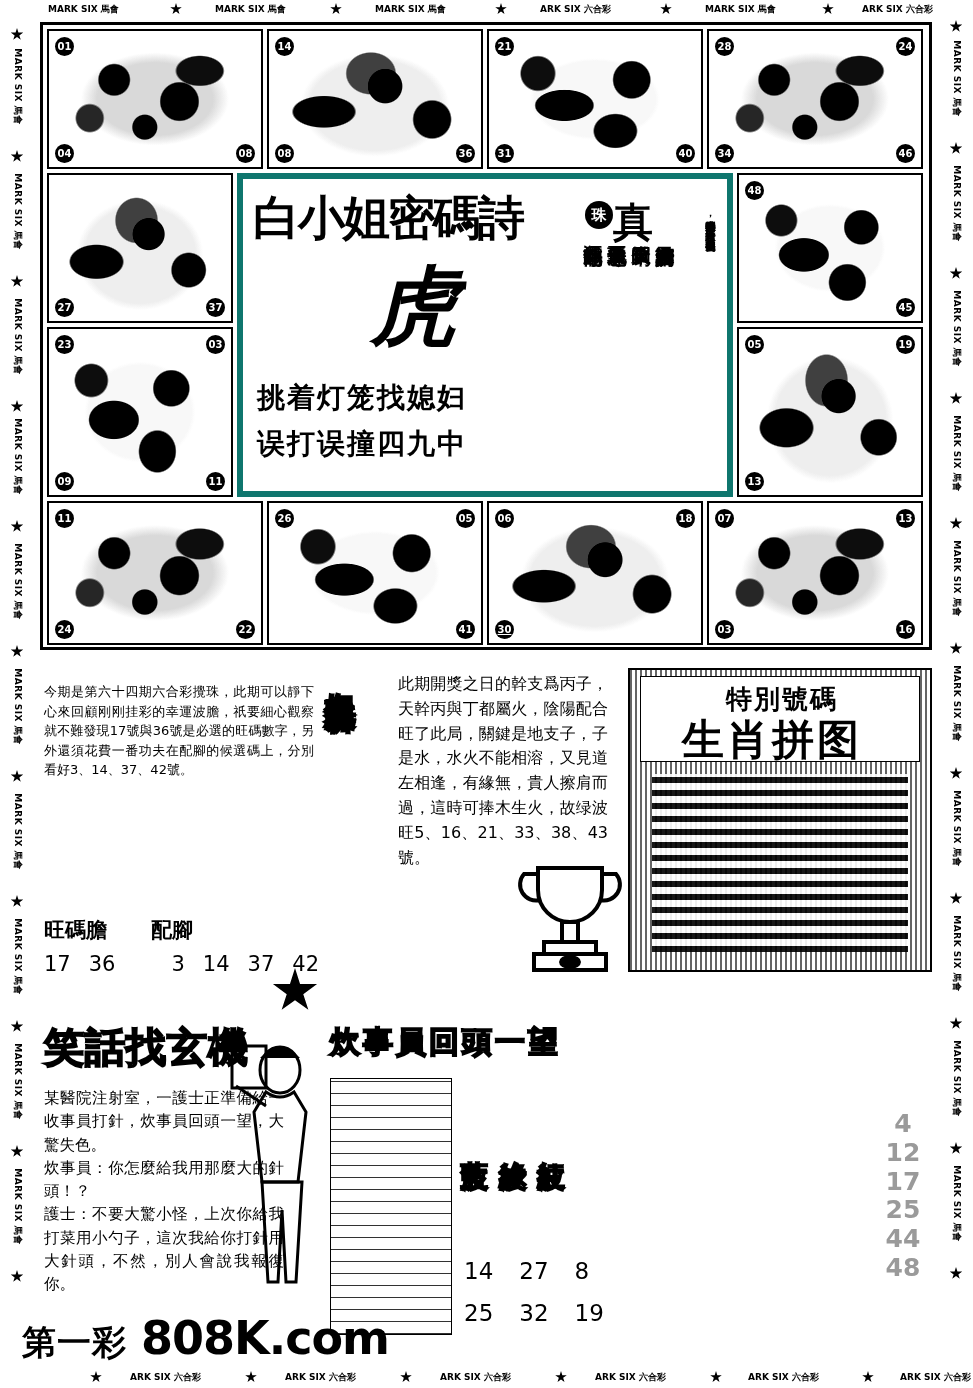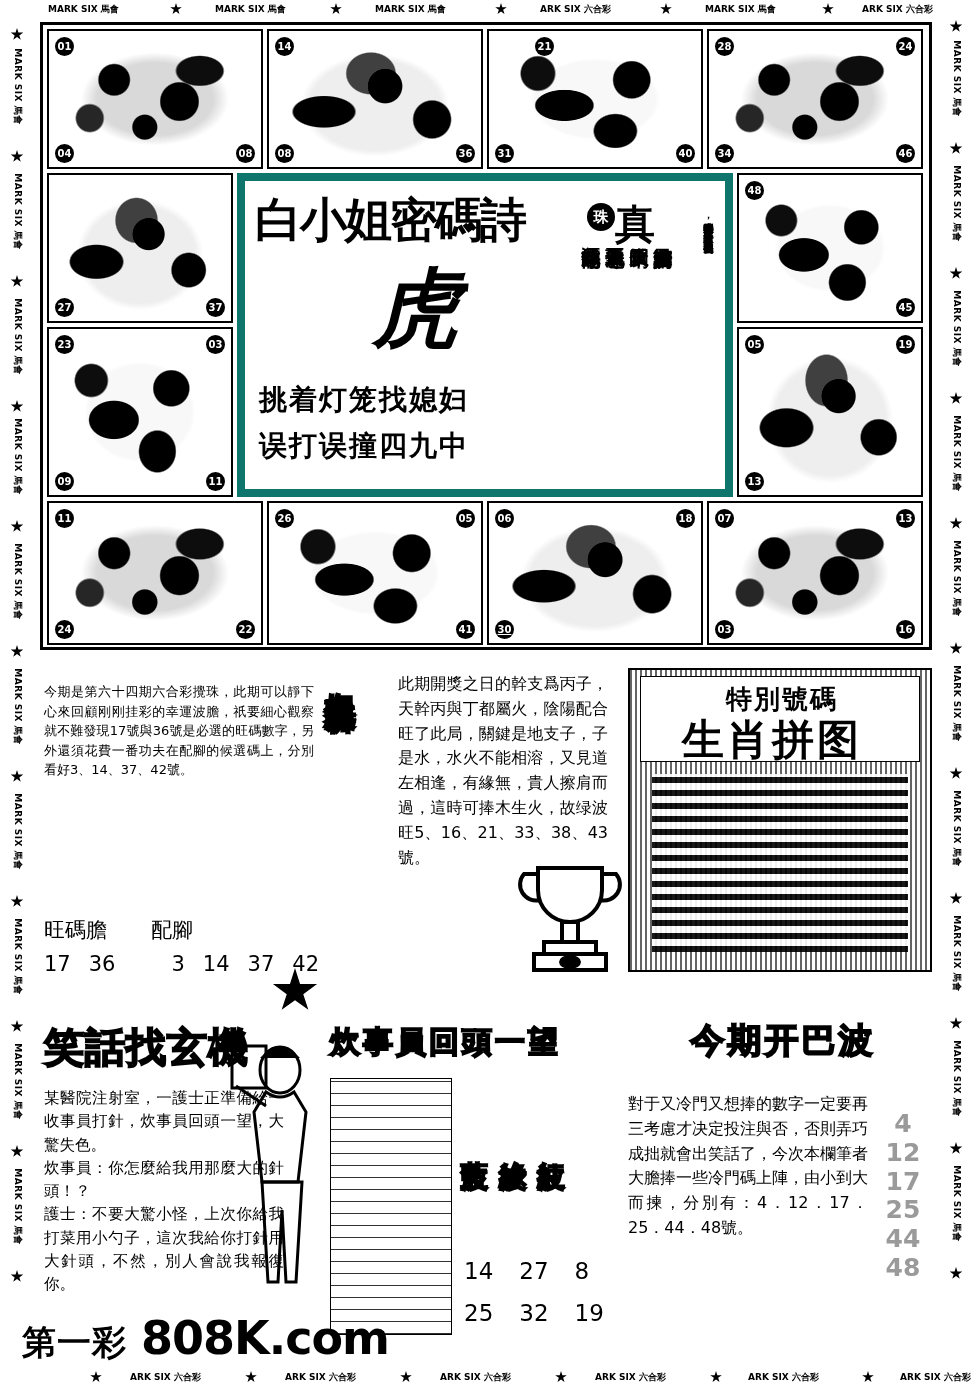--- a/index.html
+++ b/index.html
@@ -46,21 +46,21 @@
      radial-gradient(circle at 68% 35%, #111 0 11%, transparent 12%),
      radial-gradient(circle at 22% 30%, #333 0 9%, transparent 10%),
      radial-gradient(ellipse at 60% 75%, #222 0 12%, transparent 13%),
      radial-gradient(ellipse at 50% 50%, #d0d0d0 0 42%, #fff 72%);
      filter:contrast(150%);}
 
   .ball{position:absolute;width:19px;height:19px;border-radius:50%;background:#000;color:#fff;
      font-size:10px;line-height:19px;text-align:center;font-weight:bold;z-index:4;}
 
   
-  .banner{position:absolute;border:8px solid #0f766e;box-sizing:border-box;background:#fff;overflow:hidden;}
+  .banner{position:absolute;border:6px solid #0f766e;box-sizing:border-box;background:#fff;overflow:hidden;}
   .bTitle{position:absolute;left:6px;top:6px;font-family:"DejaVu Sans","Liberation Sans",sans-serif;
      font-weight:bold;font-size:45px;letter-spacing:-2px;white-space:nowrap;}
   .bTitleSm{position:absolute;font-weight:bold;font-size:30px;white-space:nowrap;}
   .bBig{position:absolute;font-size:70px;font-weight:bold;font-style:italic;}
   .vcol{position:absolute;writing-mode:vertical-rl;text-orientation:upright;font-weight:bold;white-space:nowrap;}
   .hline{position:absolute;font-weight:bold;white-space:nowrap;}
 
   
   .sec{position:absolute;box-sizing:border-box;}
   .headline{font-weight:bold;letter-spacing:1px;}
@@ -168,21 +168,21 @@
       <div class="ball" style="right:6px;bottom:4px;">08</div>
     </div>
     <div class="cellbox" style="left:224px;top:4px;width:216px;height:140px;">
       <div class="cellart a2"></div>
       <div class="ball" style="left:6px;top:6px;">14</div>
       <div class="ball" style="left:6px;bottom:4px;">08</div>
       <div class="ball" style="right:6px;bottom:4px;">36</div>
     </div>
     <div class="cellbox" style="left:444px;top:4px;width:216px;height:140px;">
       <div class="cellart a3"></div>
-      <div class="ball" style="left:6px;top:6px;margin-left:40px;">21</div>
+      <div class="ball" style="left:6px;top:6px;">21</div>
       <div class="ball" style="left:6px;bottom:4px;">31</div>
       <div class="ball" style="right:6px;bottom:4px;">40</div>
     </div>
     <div class="cellbox" style="left:664px;top:4px;width:216px;height:140px;">
       <div class="cellart"></div>
       <div class="ball" style="left:6px;top:6px;">28</div>
       <div class="ball" style="right:6px;top:6px;">24</div>
       <div class="ball" style="left:6px;bottom:4px;margin-top:44px;">34</div>
       <div class="ball" style="right:6px;bottom:4px;">46</div>
     </div>
@@ -252,21 +252,21 @@
       <div class="ball" style="right:6px;top:6px;">13</div>
       <div class="ball" style="left:6px;bottom:4px;">03</div>
       <div class="ball" style="right:6px;bottom:4px;">16</div>
     </div>
   </div>
 
   <div class="sec" style="left:44px;top:668px;width:270px;">
     <div class="body-cn" style="margin-top:14px;">今期是第六十四期六合彩攪珠，此期可以靜下心來回顧刚刚挂彩的幸運波膽，祇要細心觀察就不難發現17號與36號是必選的旺碼數字，另外還須花費一番功夫在配腳的候選碼上，分別看好3、14、37、42號。</div>
   </div>
   <div class="sec" style="left:44px;top:916px;width:280px;">
-    <div style="display:flex;gap:44px;font-size:21px;font-weight:normal;">
+    <div style="display:flex;gap:44px;font-size:21px;font-weight:bold;">
       <span>旺碼膽</span>
       <span>配腳</span>
     </div>
     <div style="display:flex;gap:18px;margin-top:8px;font-size:21px;">
       <span>17</span>
       <span>36</span>
       <span style="width:20px"></span>
       <span>3</span>
       <span>14</span>
       <span>37</span>
@@ -335,24 +335,20 @@
       <span>27</span>
       <span>8</span>
     </div>
     <div style="display:flex;gap:26px;font-size:23px;margin-top:16px;">
       <span>25</span>
       <span>32</span>
       <span>19</span>
     </div>
   </div>
 
-  <div class="sec" style="left:628px;top:1018px;width:310px;">
-    <div class="headline bigOutline" style="font-size:34px;letter-spacing:3px;text-align:center;">今期开巴波</div>
-    <div class="body-cn" style="margin-top:28px;width:240px;font-size:16px;line-height:1.55;">對于又冷門又想捧的數字一定要再三考慮才决定投注與否，否則弄巧成拙就會出笑話了，今次本欄筆者大膽捧一些冷門碼上陣，由小到大而揀，分別有：4．12．17．25．44．48號。</div>
-  </div>
   <div class="sec grayNum" style="left:880px;top:1110px;width:46px;">
     <div>4</div>
     <div>12</div>
     <div>17</div>
     <div>25</div>
     <div>44</div>
     <div>48</div>
   </div>
 
   <div class="footer">

